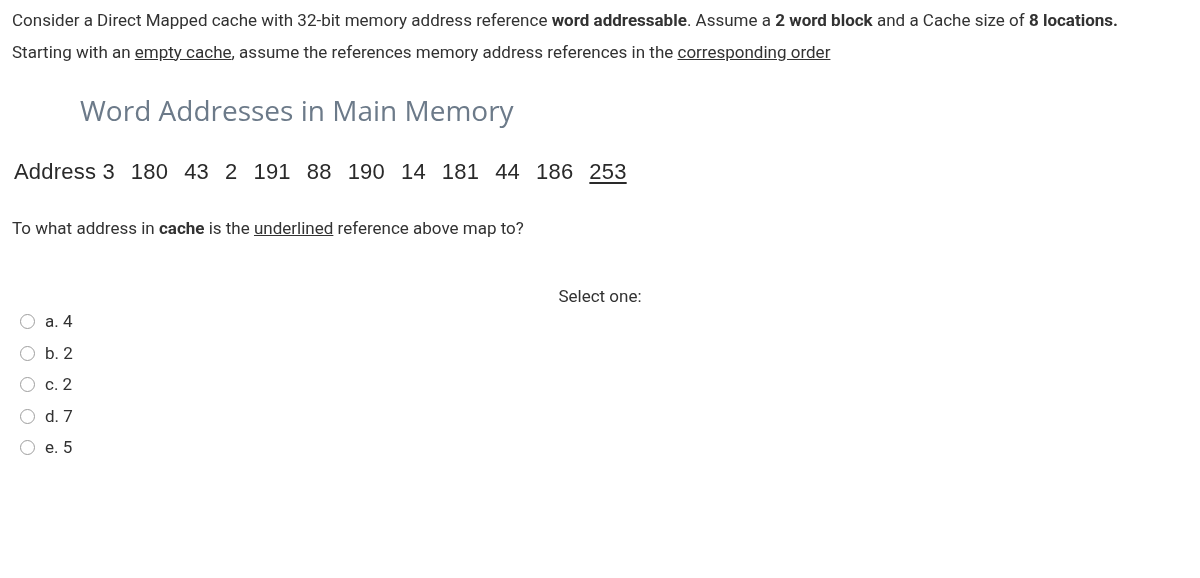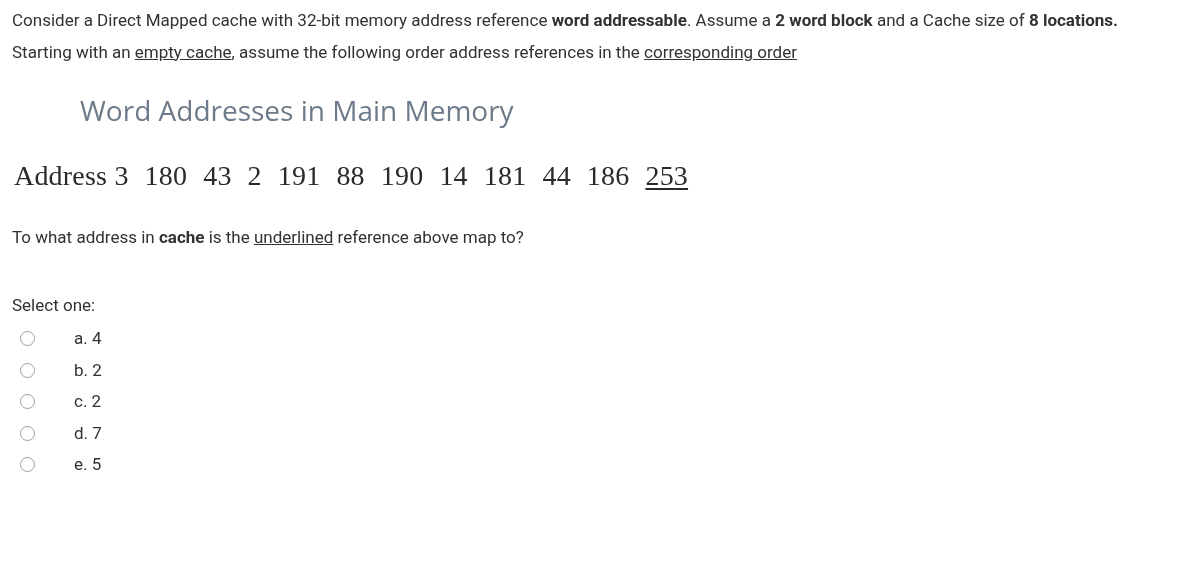--- a/index.html
+++ b/index.html
@@ -30,26 +30,26 @@
       text-decoration: underline;
     }
     .section-heading {
       font-size: 28px;
       font-weight: 400;
       color: #6c7a89;
       margin: 20px 0 24px 68px;
       font-family: -apple-system, BlinkMacSystemFont, "Segoe UI", "Open Sans", Arial, sans-serif;
     }
     .address-row {
-      font-size: 28px;
+      font-size: 22px;
       color: #2a2a2a;
       margin-bottom: 28px;
       margin-left: 2px;
       letter-spacing: 0.2px;
-      font-family: Liberation Serif, serif;
+      font-family: Liberation Sans, sans-serif;
     }
     .address-label {
       margin-right: 0px;
     }
     .addr-val {
       margin: 0 8px;
     }
     .addr-val.tight-left {
       margin-left: 0;
     }
@@ -59,30 +59,30 @@
       text-underline-offset: 3px;
     }
     .followup-question {
       margin-bottom: 42px;
     }
     .followup-question b {
       font-weight: 700;
       text-align: right;
     }
     .select-one {
-      margin-bottom: 8px;
+      margin-bottom: 0;
+      text-align: center;
     }
     .options {
       padding-left: 8px;
     }
     .option-row {
       display: flex;
       align-items: center;
       margin-bottom: 6px;
-      gap: 29px;
     }
     .option-row input[type="radio"] {
       width: 15px;
       height: 15px;
       margin-right: 10px;
       appearance: none;
       border: 1.5px solid #9e9e9e;
       border-radius: 50%;
       background: #fff;
       cursor: pointer;
@@ -92,21 +92,21 @@
     }
   </style>
 </head>
 <body>
 
 <div class="question-intro">
   <span>Consider a Direct Mapped cache with 32-bit memory address reference </span><b>word addressable</b><span>. Assume a </span><b>2 word block</b><span> and a Cache size of </span><b>8 locations.</b>
 </div>
 
 <div class="question-starting">
-  <span>Starting with an </span><span class="underline">empty cache</span><span>, assume the following order address references in the </span><span class="underline">corresponding order</span>
+  <span>Starting with an </span><span class="underline">empty cache</span><span>, assume the references memory address references in the </span><span class="underline">corresponding order</span>
 </div>
 
 <div class="section-heading">Word Addresses in Main Memory</div>
 
 <div class="address-row">
   <span class="address-label">Address</span>
   <span id="address-values"><span class="addr-val tight-left">3</span><span class="addr-val">180</span><span class="addr-val">43</span><span class="addr-val">2</span><span class="addr-val">191</span><span class="addr-val">88</span><span class="addr-val">190</span><span class="addr-val">14</span><span class="addr-val">181</span><span class="addr-val">44</span><span class="addr-val">186</span><span class="addr-val addr-underlined">253</span></span>
 </div>
 
 <div class="followup-question">

